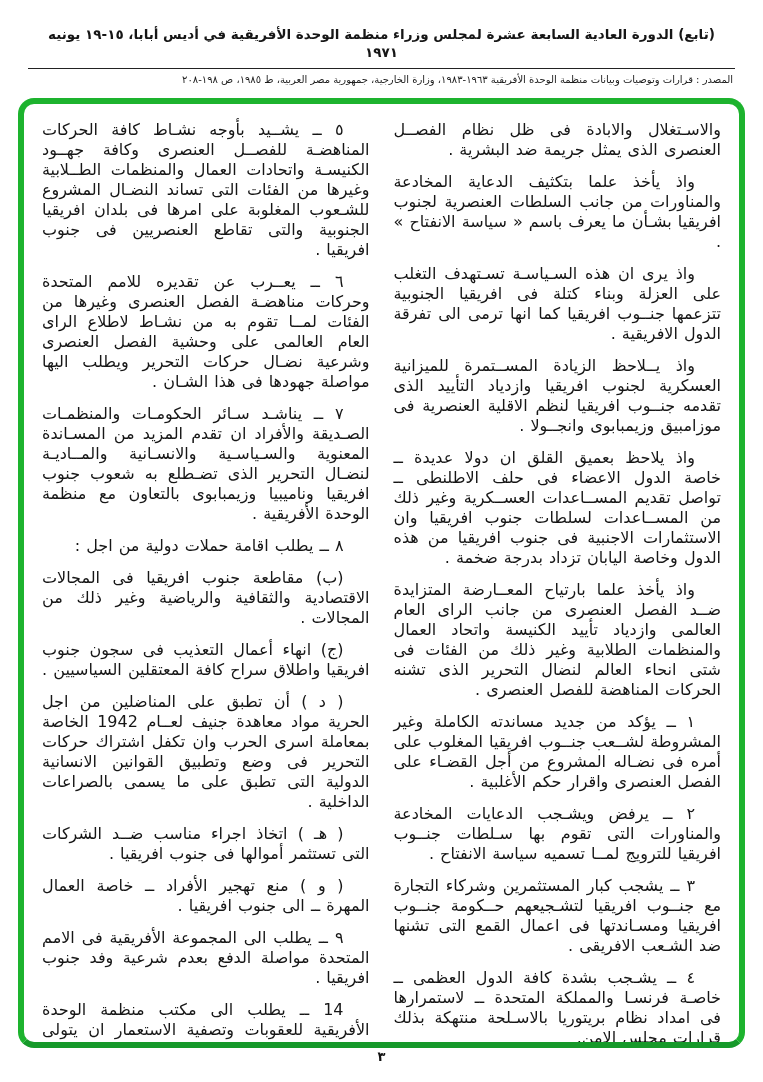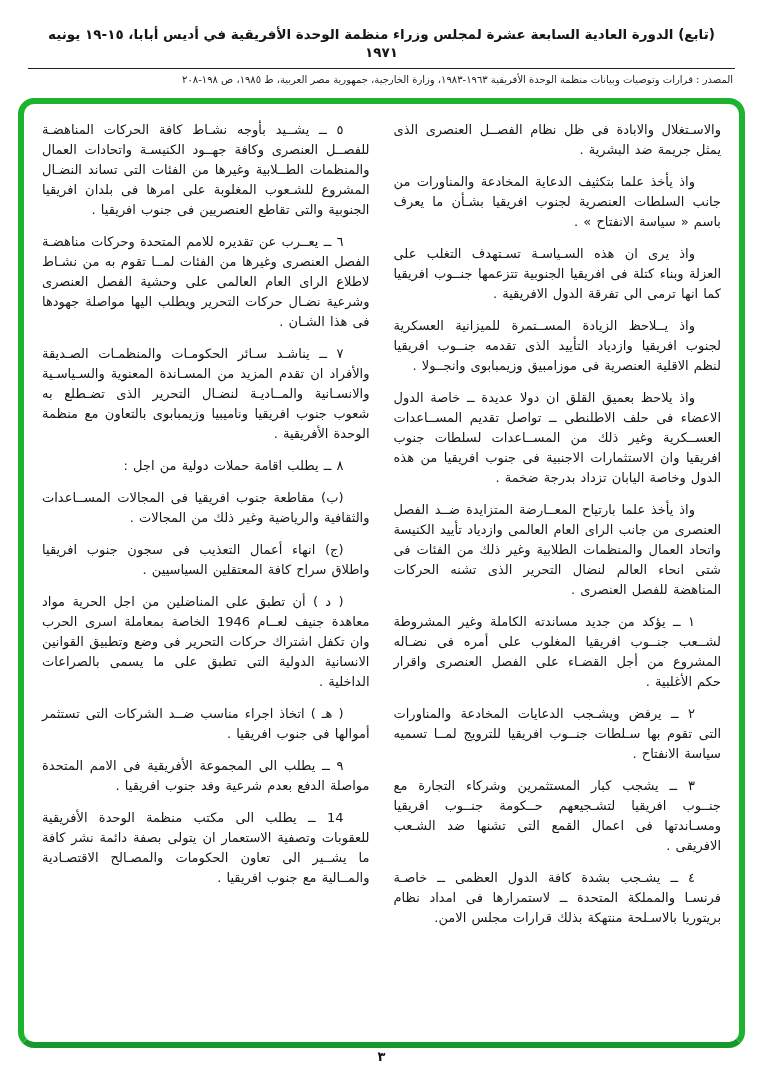--- a/index.html
+++ b/index.html
@@ -60,21 +60,21 @@
     height: 100%;
   }
   .col {
     flex: 1 1 0;
     min-width: 0;
   }
   .para {
     direction: rtl;
     unicode-bidi: embed;
     text-align: justify;
-    font-size: 13px;
+    font-size: 16px;
     line-height: 20px;
     margin: 0 0 12px 0;
     word-spacing: 1px;
   }
   .para.indent {
     text-indent: 26px;
   }
   .page-number {
     position: absolute;
     bottom: 18px;
@@ -111,24 +111,25 @@
         <p class="para indent">٢ ــ يرفض ويشـجب الدعايات المخادعة والمناورات التى تقوم بها سـلطات جنــوب افريقيا للترويج لمــا تسميه سياسة الانفتاح .</p>
         <p class="para indent">٣ ــ يشجب كبار المستثمرين وشركاء التجارة مع جنــوب افريقيا لتشـجيعهم حــكومة جنــوب افريقيا ومسـاندتها فى اعمال القمع التى تشنها ضد الشـعب الافريقى .</p>
         <p class="para indent">٤ ــ يشـجب بشدة كافة الدول العظمى ــ خاصـة فرنسـا والمملكة المتحدة ــ لاستمرارها فى امداد نظام بريتوريا بالاسـلحة منتهكة بذلك قرارات مجلس الامن.</p>
       </div>
 
       <div class="col">
         <p class="para indent">٥ ــ يشــيد بأوجه نشـاط كافة الحركات المناهضـة للفصــل العنصرى وكافة جهــود الكنيسـة واتحادات العمال والمنظمات الطــلابية وغيرها من الفئات التى تساند النضـال المشروع للشـعوب المغلوبة على امرها فى بلدان افريقيا الجنوبية والتى تقاطع العنصريين فى جنوب افريقيا .</p>
         <p class="para indent">٦ ــ يعــرب عن تقديره للامم المتحدة وحركات مناهضـة الفصل العنصرى وغيرها من الفئات لمــا تقوم به من نشـاط لاطلاع الراى العام العالمى على وحشية الفصل العنصرى وشرعية نضـال حركات التحرير ويطلب اليها مواصلة جهودها فى هذا الشـان .</p>
         <p class="para indent">٧ ــ يناشـد سـائر الحكومـات والمنظمـات الصـديقة والأفراد ان تقدم المزيد من المسـاندة المعنوية والسـياسـية والانسـانية والمــاديـة لنضـال التحرير الذى تضـطلع به شعوب جنوب افريقيا وناميبيا وزيمبابوى بالتعاون مع منظمة الوحدة الأفريقية .</p>
         <p class="para indent">٨ ــ يطلب اقامة حملات دولية من اجل :</p>
-        <p class="para indent">(ب) مقاطعة جنوب افريقيا فى المجالات المســاعدات والثقافية والرياضية وغير ذلك من المجالات .</p>
+        <p class="para indent">(ب) مقاطعة جنوب افريقيا فى المجالات الاقتصادية والثقافية والرياضية وغير ذلك من المجالات .</p>
         <p class="para indent">(ج) انهاء أعمال التعذيب فى سجون جنوب افريقيا واطلاق سراح كافة المعتقلين السياسيين .</p>
-        <p class="para indent">( د ) أن تطبق على المناضلين من اجل الحرية مواد معاهدة جنيف لعــام 1946 الخاصة بمعاملة اسرى الحرب وان تكفل اشتراك حركات التحرير فى وضع وتطبيق القوانين الانسانية الدولية التى تطبق على ما يسمى بالصراعات الداخلية .</p>
+        <p class="para indent">( د ) أن تطبق على المناضلين من اجل الحرية مواد معاهدة جنيف لعــام 1942 الخاصة بمعاملة اسرى الحرب وان تكفل اشتراك حركات التحرير فى وضع وتطبيق القوانين الانسانية الدولية التى تطبق على ما يسمى بالصراعات الداخلية .</p>
         <p class="para indent">( هـ ) اتخاذ اجراء مناسب ضــد الشركات التى تستثمر أموالها فى جنوب افريقيا .</p>
+        <p class="para indent">( و ) منع تهجير الأفراد ــ خاصة العمال المهرة ــ الى جنوب افريقيا .</p>
         <p class="para indent">٩ ــ يطلب الى المجموعة الأفريقية فى الامم المتحدة مواصلة الدفع بعدم شرعية وفد جنوب افريقيا .</p>
         <p class="para indent">14 ــ يطلب الى مكتب منظمة الوحدة الأفريقية للعقوبات وتصفية الاستعمار ان يتولى بصفة دائمة نشر كافة ما يشــير الى تعاون الحكومات والمصـالح الاقتصـادية والمــالية مع جنوب افريقيا .</p>
       </div>
 
     </div>
   </div>
 
   <div class="page-number">٣</div>
 
 </div>

